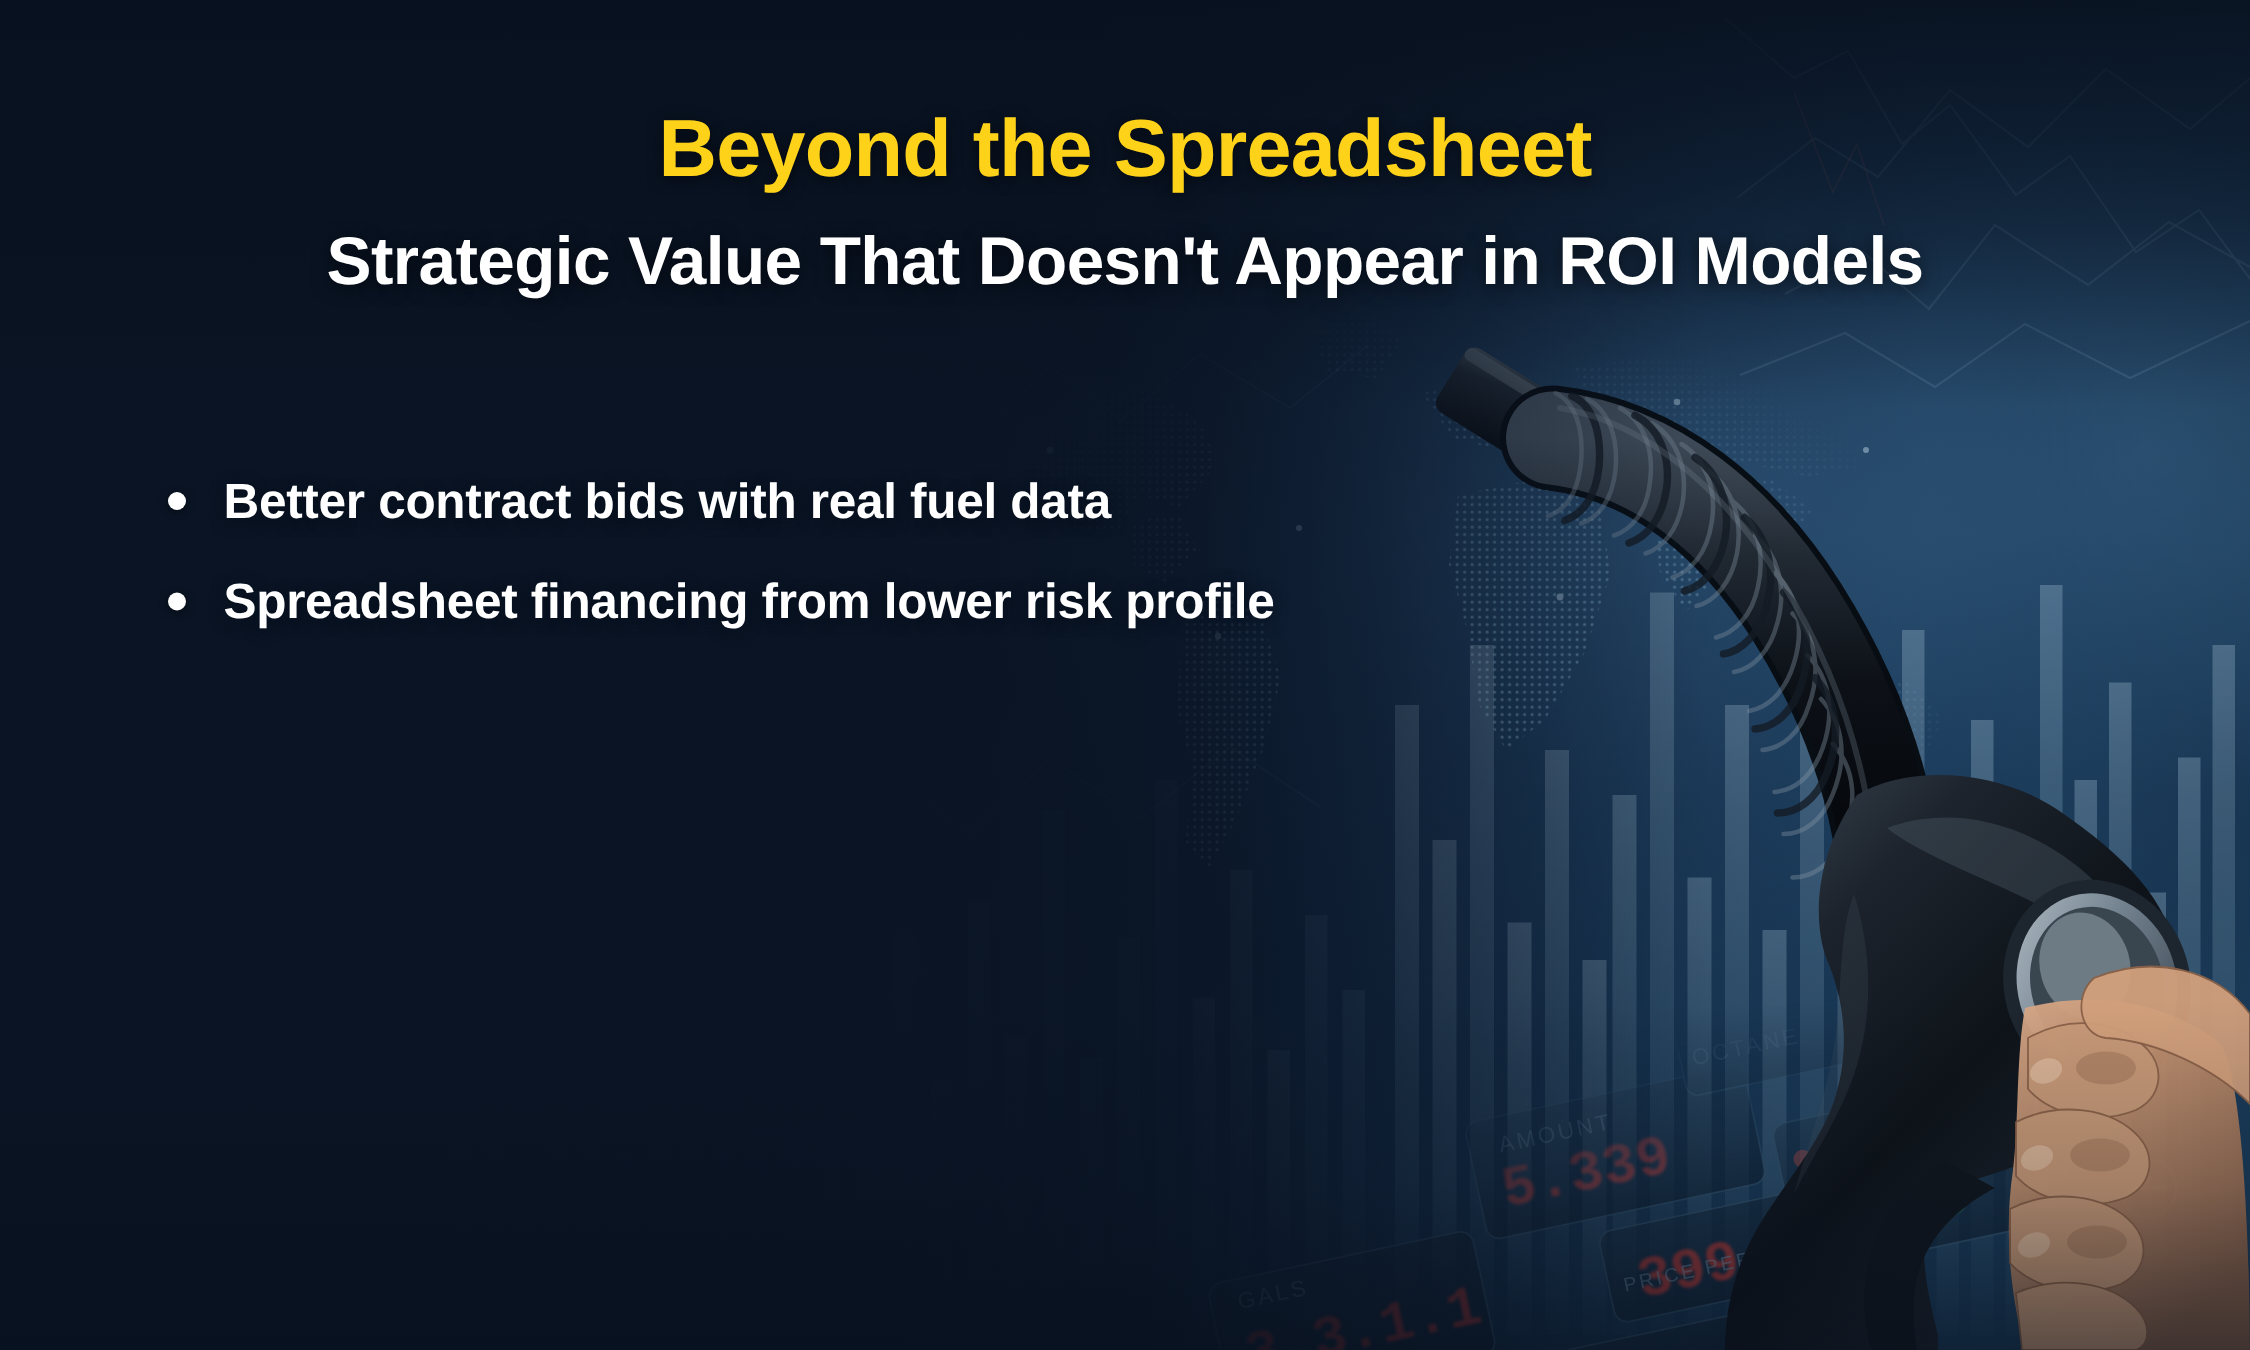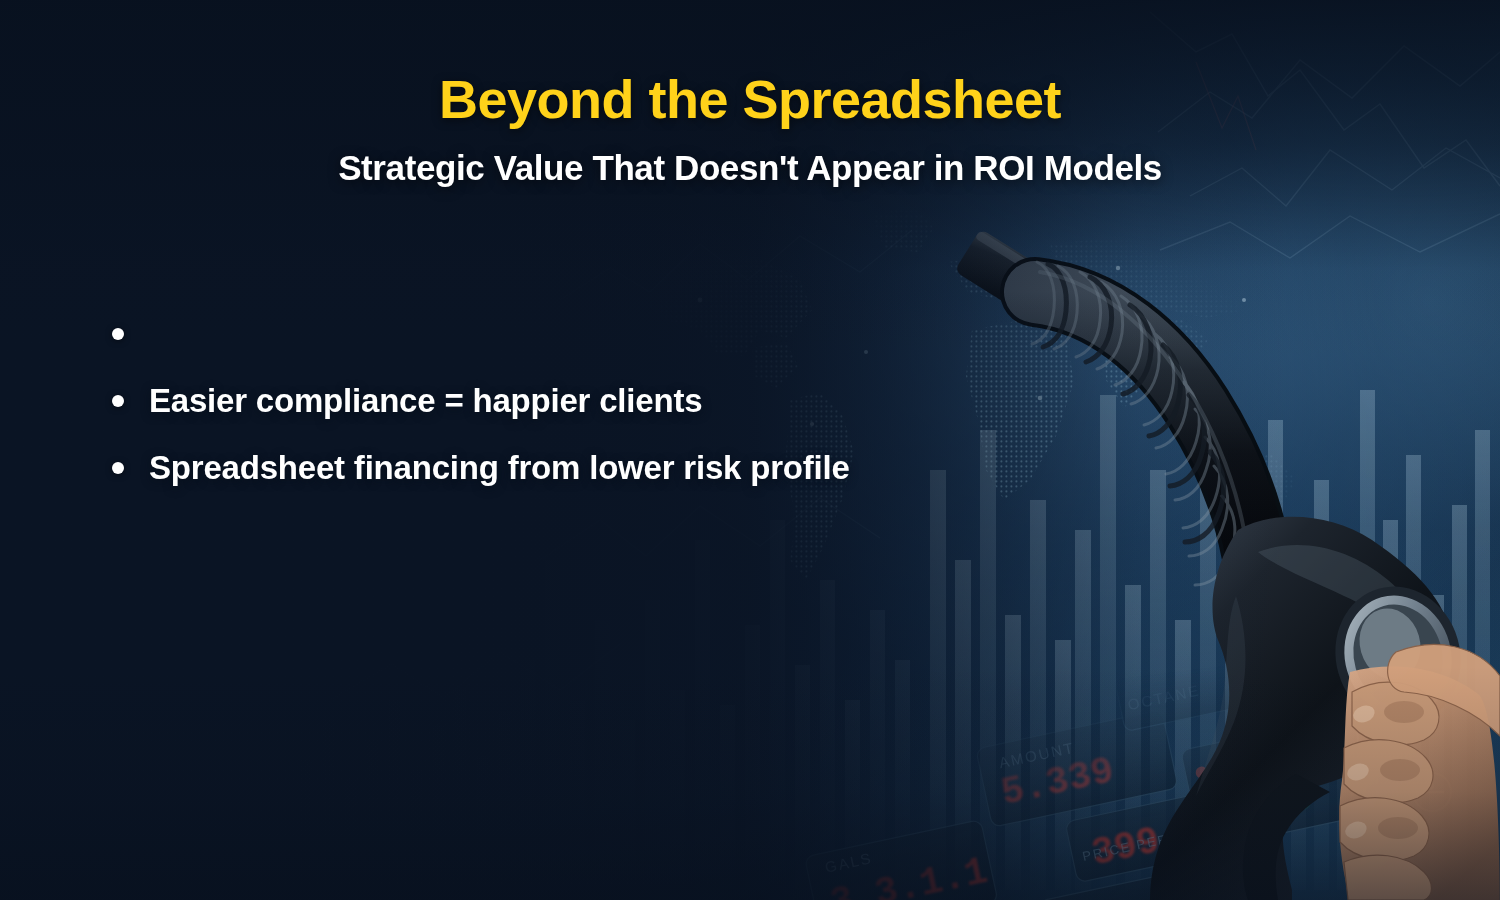--- a/index.html
+++ b/index.html
@@ -71,21 +71,21 @@
     color: #FFD21A;
     text-shadow: 0 2px 10px rgba(0,0,0,0.55);
     white-space: nowrap;
   }
   .subheadline {
     position: absolute;
     top: 148px;
     left: 0;
     width: 1500px;
     text-align: center;
-    font-size: 35px;
+    font-size: 45px;
     font-weight: bold;
     letter-spacing: -0.4px;
     color: #FFFFFF;
     text-shadow: 0 2px 12px rgba(0,0,0,0.6);
     white-space: nowrap;
   }
 
   .bullets {
     position: absolute;
     top: 300px;
@@ -533,24 +533,21 @@
 
   <div class="content">
 
     <div class="headline">Beyond the Spreadsheet</div>
 
     <div class="subheadline">Strategic Value That Doesn't Appear in ROI Models</div>
 
     <ul class="bullets">
       <li class="bullet-row">
         <span class="bullet-dot"></span>
-      </li>
-      <li class="bullet-row">
-        <span class="bullet-dot"></span>
-        <span class="bullet-text">Easier compliance = happier clients</span>
+        <span class="bullet-text">Better contract bids with real fuel data</span>
       </li>
       <li class="bullet-row">
         <span class="bullet-dot"></span>
         <span class="bullet-text">Spreadsheet financing from lower risk profile</span>
       </li>
     </ul>
 
   </div>
 </div>
 

